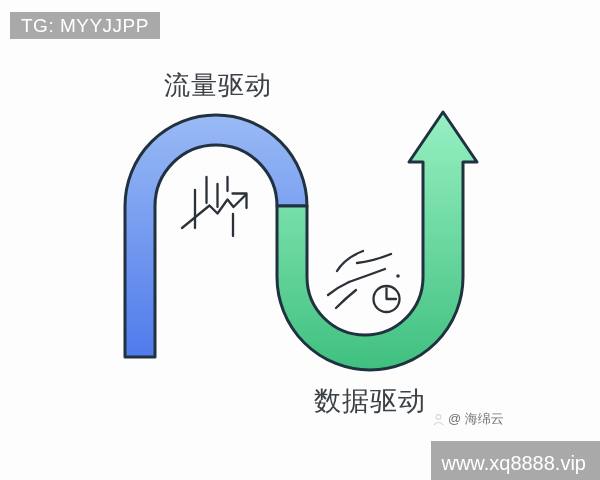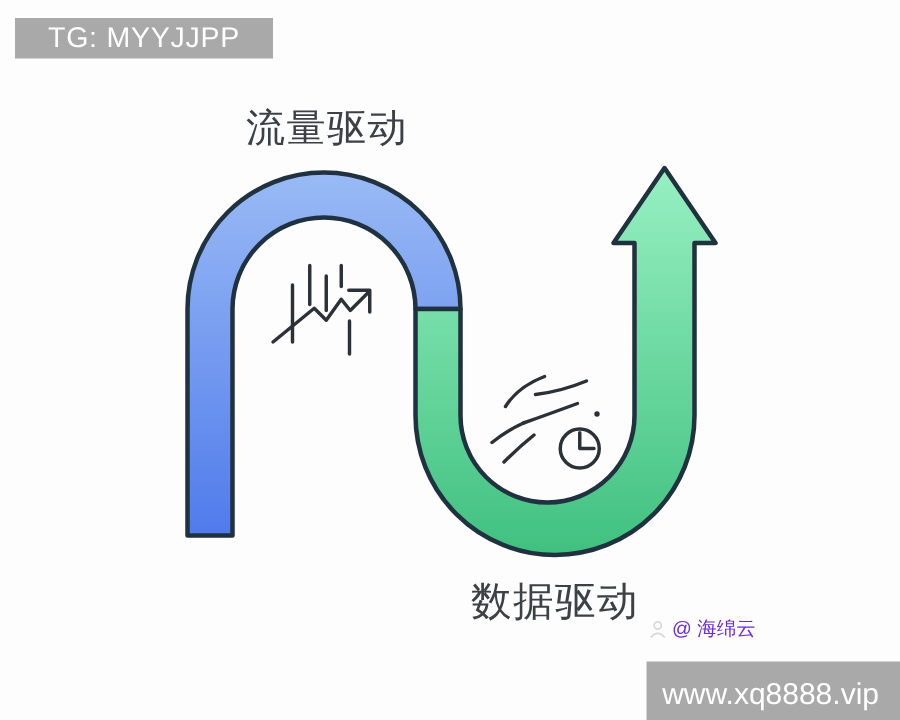--- a/index.html
+++ b/index.html
@@ -10,25 +10,25 @@
   .diagram-svg{position:absolute;left:0;top:0;}
   .label{
     position:absolute;font-weight:400;color:#3c4147;white-space:nowrap;
   }
   .label-top{left:164px;top:68px;font-size:26px;letter-spacing:1px;}
   .label-bottom{left:314px;top:383px;font-size:27px;letter-spacing:1px;}
   .badge{
     position:absolute;background:#a9a9a9;color:#ffffff;
     display:flex;align-items:center;
   }
-  .badge-tg{left:10px;top:12px;height:27px;padding:0 22px;font-size:19px;letter-spacing:0.5px;}
+  .badge-tg{left:10px;top:12px;height:27px;padding:0 11px;font-size:19px;letter-spacing:0.5px;}
   .badge-site{right:0;top:441px;height:45px;padding:0 14px 0 10px;font-size:20px;}
   .watermark{
     position:absolute;left:432px;top:410px;display:flex;align-items:center;gap:3px;
-    color:#6d28d9;font-size:13px;white-space:nowrap;
+    color:#737373;font-size:13px;white-space:nowrap;
   }
   .watermark svg{display:block;}
 </style>
 </head>
 <body>
 
 <div class="stage">
 
   <svg class="diagram-svg" width="600" height="480" viewBox="0 0 600 480">
     <defs>

